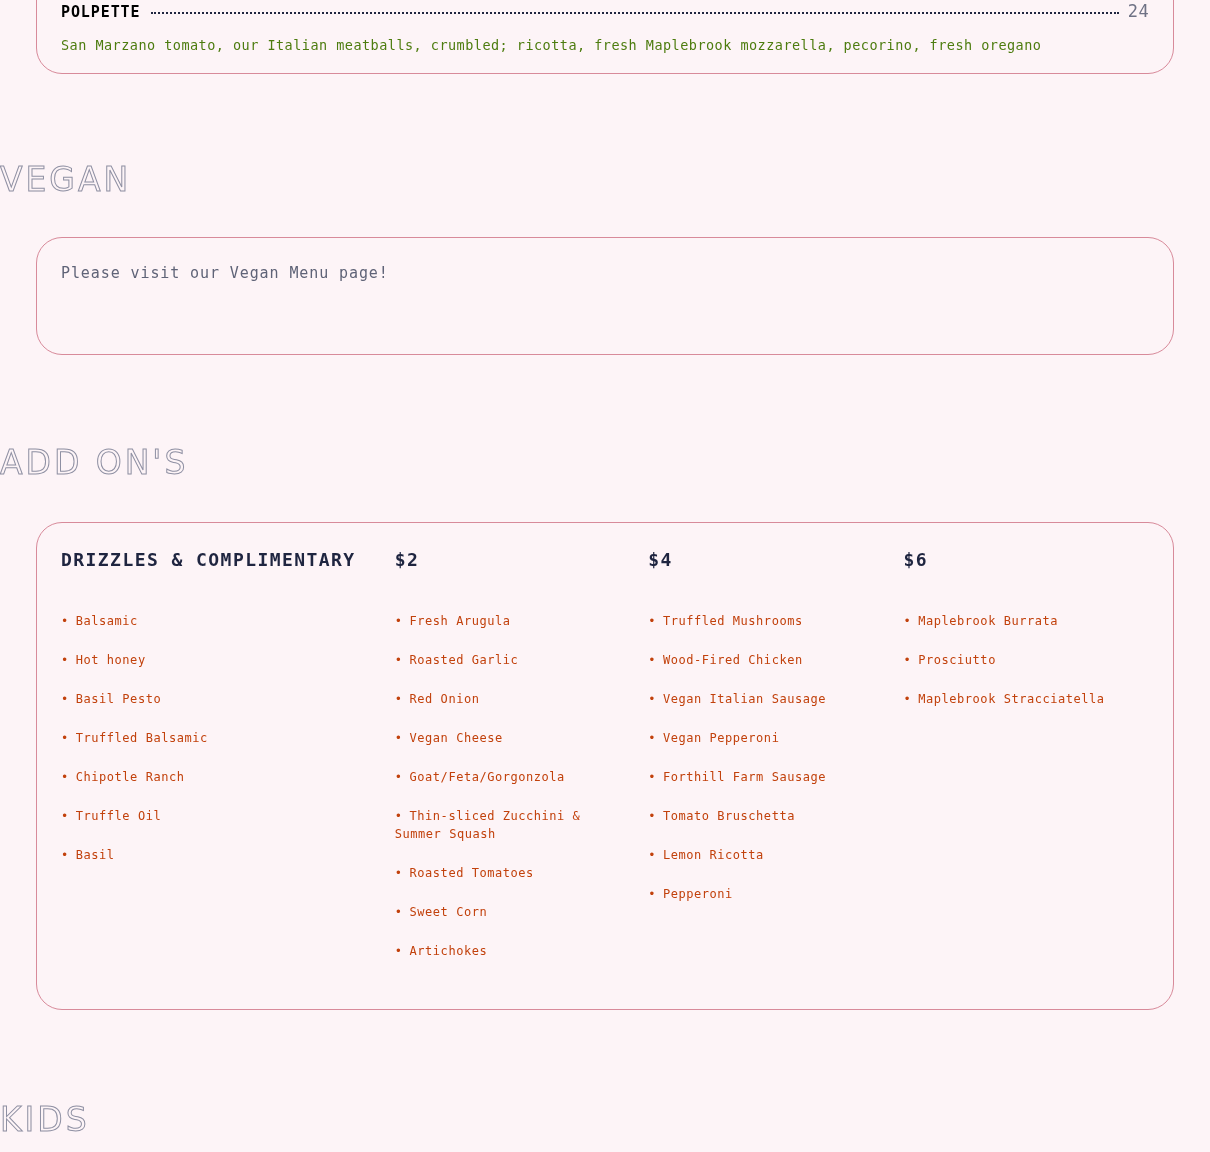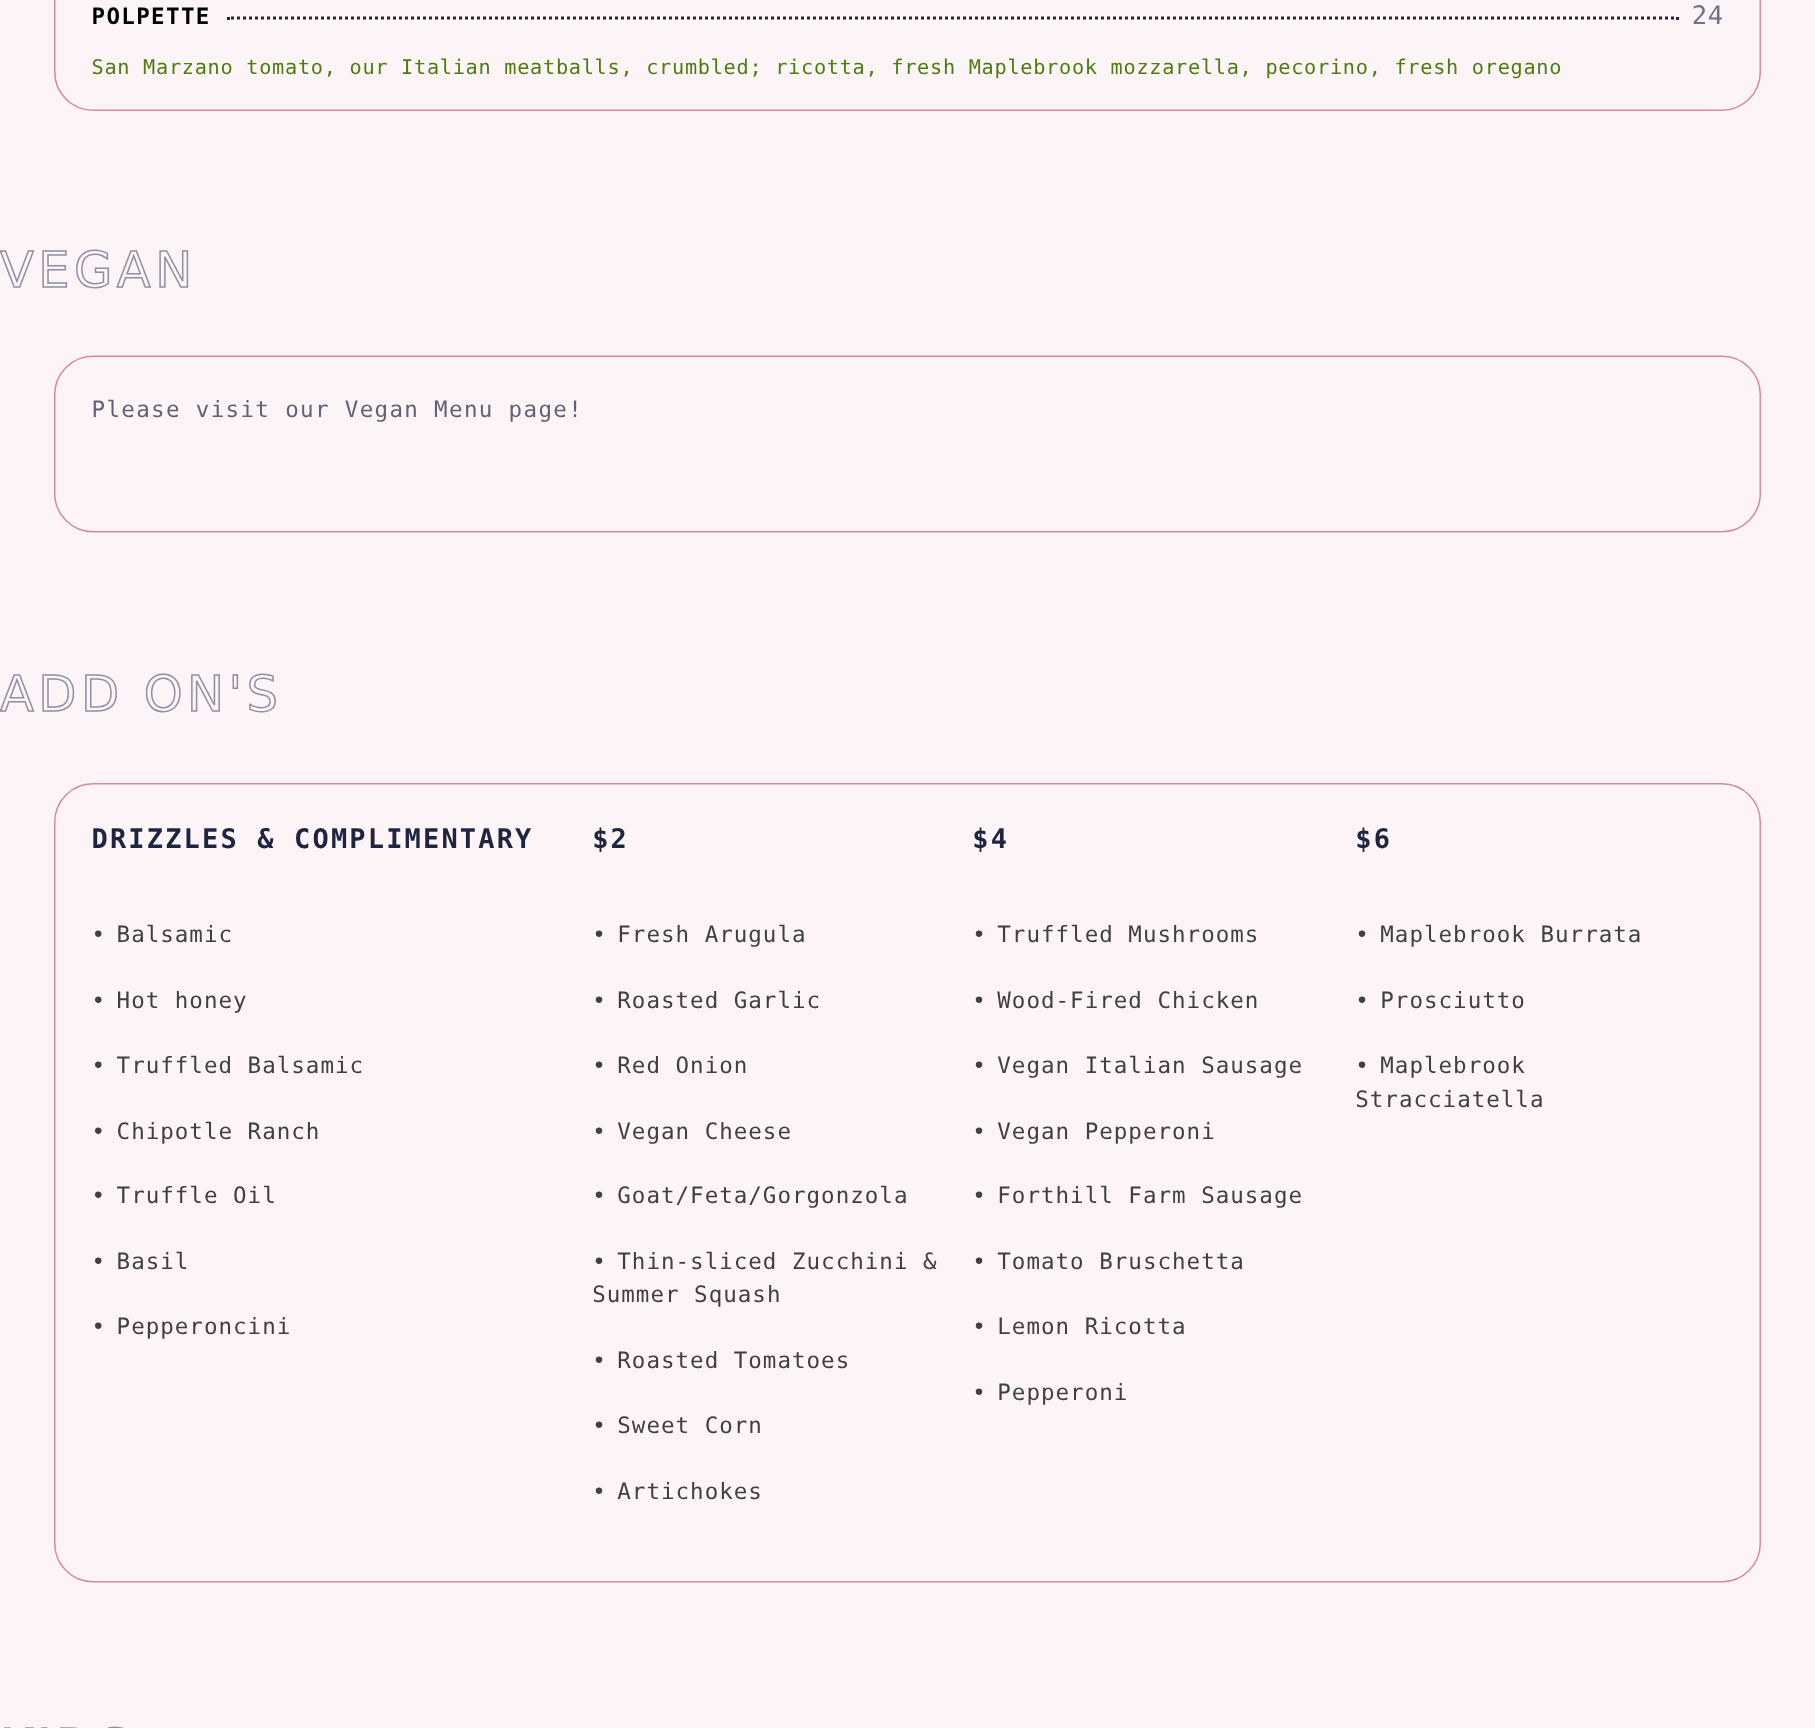--- a/index.html
+++ b/index.html
@@ -132,22 +132,22 @@
     color: #1f2540;
     margin-bottom: 42px;
     white-space: nowrap;
   }
   .col-list {
     list-style: none;
     margin: 0;
     padding: 0;
   }
   .col-list li {
-    font-size: 15px;
-    color: #404040;
+    font-size: 12px;
+    color: #c2410c;
     letter-spacing: 0.045em;
     line-height: 1.5;
     margin-bottom: 21px;
   }
   .col-list li .bullet { margin-right: 7px; }
 
   .sp-1 { height: 86px; }
   .sp-2 { height: 38px; }
   .sp-3 { height: 88px; }
   .sp-4 { height: 40px; }
@@ -184,25 +184,25 @@
   <div class="sp-4"></div>
 
   <div class="card card-addons">
     <div class="addon-cols">
 
       <div class="addon-col col-0">
         <div class="col-head">DRIZZLES &amp; COMPLIMENTARY</div>
         <ul class="col-list">
           <li><span class="bullet">•</span><span>Balsamic</span></li>
           <li><span class="bullet">•</span><span>Hot honey</span></li>
+          <li><span class="bullet">•</span><span>Basil Pesto</span></li>
           <li><span class="bullet">•</span><span>Truffled Balsamic</span></li>
           <li><span class="bullet">•</span><span>Chipotle Ranch</span></li>
           <li><span class="bullet">•</span><span>Truffle Oil</span></li>
           <li><span class="bullet">•</span><span>Basil</span></li>
-          <li><span class="bullet">•</span><span>Pepperoncini</span></li>
         </ul>
       </div>
 
       <div class="addon-col col-1">
         <div class="col-head">$2</div>
         <ul class="col-list">
           <li><span class="bullet">•</span><span>Fresh Arugula</span></li>
           <li><span class="bullet">•</span><span>Roasted Garlic</span></li>
           <li><span class="bullet">•</span><span>Red Onion</span></li>
           <li><span class="bullet">•</span><span>Vegan Cheese</span></li>

